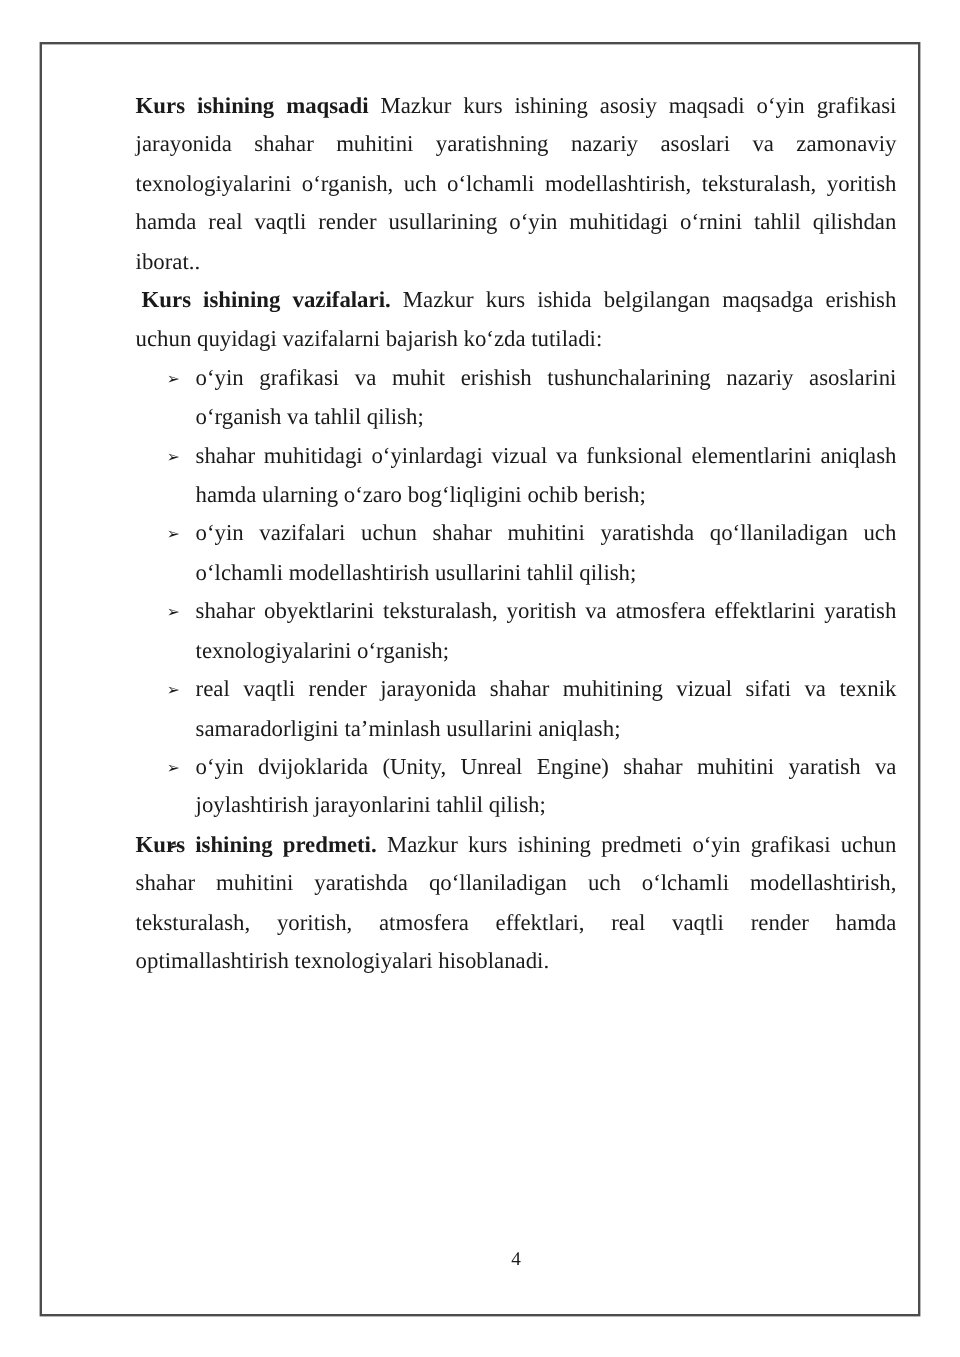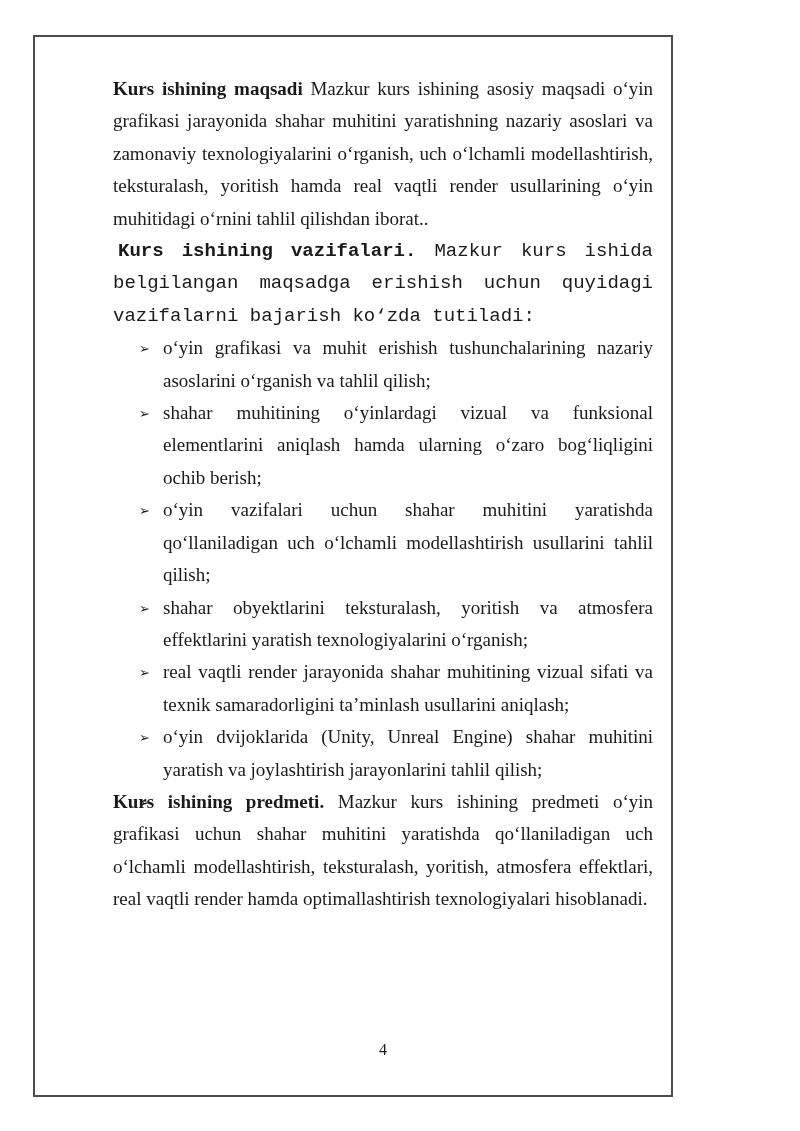--- a/index.html
+++ b/index.html
@@ -10,33 +10,33 @@
     height: 1131px;
     background: #ffffff;
     font-family: "Liberation Serif", "DejaVu Serif", serif;
     color: #1a1a1a;
     overflow: hidden;
   }
   .frame {
     position: absolute;
     left: 33px;
     top: 35px;
-    width: 640px;
+    width: 734px;
     height: 1062px;
     border: 2px solid #4c4c4c;
     padding: 36px 18px 0 78px;
     overflow: hidden;
   }
   .para {
     font-size: 19px;
     line-height: 32.4px;
     text-align: justify;
     text-justify: inter-word;
   }
-  .para.indent-sm { text-indent: 5px; font-family: Liberation Mono, monospace; }
+  .para.indent-sm { text-indent: 5px; }
   .para .lead { font-weight: bold; }
   .task-list { list-style: none; }
   .task-item {
     position: relative;
     padding-left: 50px;
     font-size: 19px;
     line-height: 32.4px;
     text-align: justify;
     text-justify: inter-word;
   }
@@ -65,21 +65,21 @@
 
 <div class="sheet">
   <div class="frame">
 
     <p class="para"><span class="lead">Kurs ishining maqsadi</span> <span>Mazkur kurs ishining asosiy maqsadi o‘yin grafikasi jarayonida shahar muhitini yaratishning nazariy asoslari va zamonaviy texnologiyalarini o‘rganish, uch o‘lchamli modellashtirish, teksturalash, yoritish hamda real vaqtli render usullarining o‘yin muhitidagi o‘rnini tahlil qilishdan iborat..</span></p>
 
     <p class="para indent-sm"><span class="lead">Kurs ishining vazifalari.</span> <span>Mazkur kurs ishida belgilangan maqsadga erishish uchun quyidagi vazifalarni bajarish ko‘zda tutiladi:</span></p>
 
     <ul class="task-list">
       <li class="task-item"><span class="bullet">➢</span><span>o‘yin grafikasi va muhit erishish tushunchalarining nazariy asoslarini o‘rganish va tahlil qilish;</span></li>
-      <li class="task-item"><span class="bullet">➢</span><span>shahar muhitining o‘yinlardagi vizual va funksional elementlarini aniqlash hamda ularning o‘zaro bog‘liqligini ochib berish;</span></li>
+      <li class="task-item"><span class="bullet">➢</span><span>shahar muhitidagi o‘yinlardagi vizual va funksional elementlarini aniqlash hamda ularning o‘zaro bog‘liqligini ochib berish;</span></li>
       <li class="task-item"><span class="bullet">➢</span><span>o‘yin vazifalari uchun shahar muhitini yaratishda qo‘llaniladigan uch o‘lchamli modellashtirish usullarini tahlil qilish;</span></li>
       <li class="task-item"><span class="bullet">➢</span><span>shahar obyektlarini teksturalash, yoritish va atmosfera effektlarini yaratish texnologiyalarini o‘rganish;</span></li>
       <li class="task-item"><span class="bullet">➢</span><span>real vaqtli render jarayonida shahar muhitining vizual sifati va texnik samaradorligini ta’minlash usullarini aniqlash;</span></li>
       <li class="task-item"><span class="bullet">➢</span><span>o‘yin dvijoklarida (Unity, Unreal Engine) shahar muhitini yaratish va joylashtirish jarayonlarini tahlil qilish;</span></li>
       <li class="task-item"><span class="bullet">➢</span></li>
     </ul>
 
 
     <p class="para"><span class="lead">Kurs ishining predmeti.</span> <span>Mazkur kurs ishining predmeti o‘yin grafikasi uchun shahar muhitini yaratishda qo‘llaniladigan uch o‘lchamli modellashtirish, teksturalash, yoritish, atmosfera effektlari, real vaqtli render hamda optimallashtirish texnologiyalari hisoblanadi.</span></p>
 

